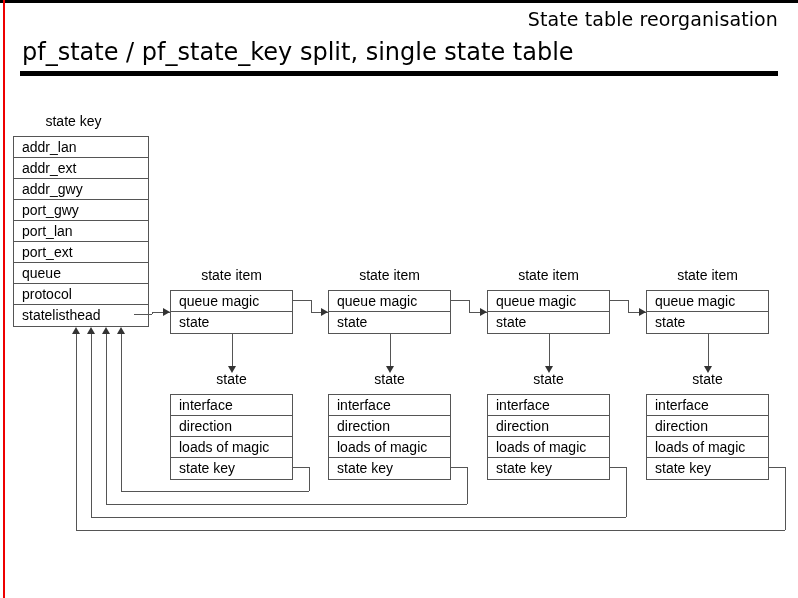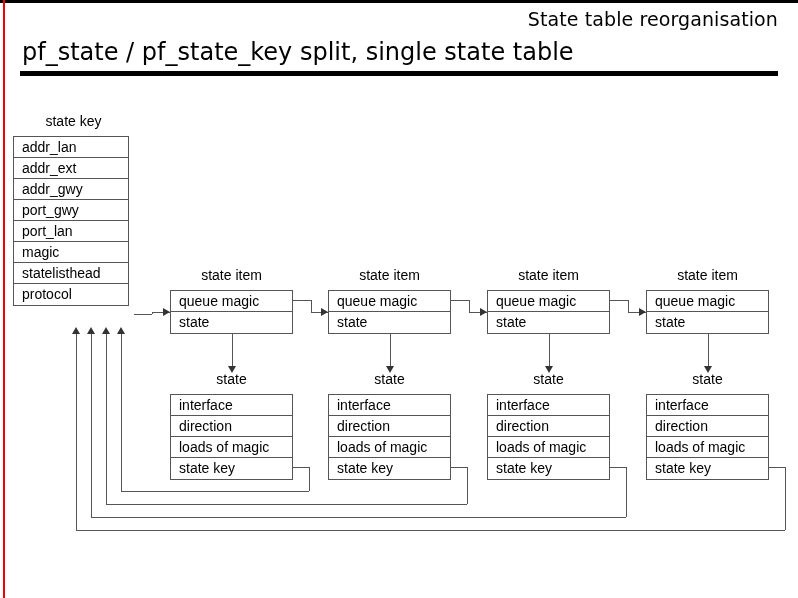--- a/index.html
+++ b/index.html
@@ -130,29 +130,30 @@
 <div id="slide">
 
   <div id="top-rule"></div>
   <div id="left-rule"></div>
 
   <div id="deck-title">State table reorganisation</div>
   <div id="slide-title">pf_state / pf_state_key split, single state table</div>
   <div id="title-rule"></div>
 
   <div class="boxlabel" style="left:13px; top:113px; width:121px;">state key</div>
-  <div class="boxtable" id="state-key-table" style="left:13px; top:136px; width:116px;">
+  <div class="boxtable" id="state-key-table" style="left:13px; top:136px; width:136px;">
       <div class="row">addr_lan</div>
       <div class="row">addr_ext</div>
       <div class="row">addr_gwy</div>
       <div class="row">port_gwy</div>
       <div class="row">port_lan</div>
-      <div class="row">magic</div>
+      <div class="row">port_ext</div>
+      <div class="row">queue</div>
+      <div class="row">protocol</div>
       <div class="row">statelisthead</div>
-      <div class="row">protocol</div>
     </div>
 
   <div id="columns-host">
       <div class="boxlabel" style="left: 170px; top: 267px; width: 123px;">state item</div>
       <div class="boxtable" style="left: 170px; top: 290px; width: 123px;">
         <div class="row">queue magic</div>
         <div class="row">state</div>
       </div>
       <div class="boxlabel" style="left: 170px; top: 371px; width: 123px;">state</div>
       <div class="boxtable" style="left: 170px; top: 394px; width: 123px;">

